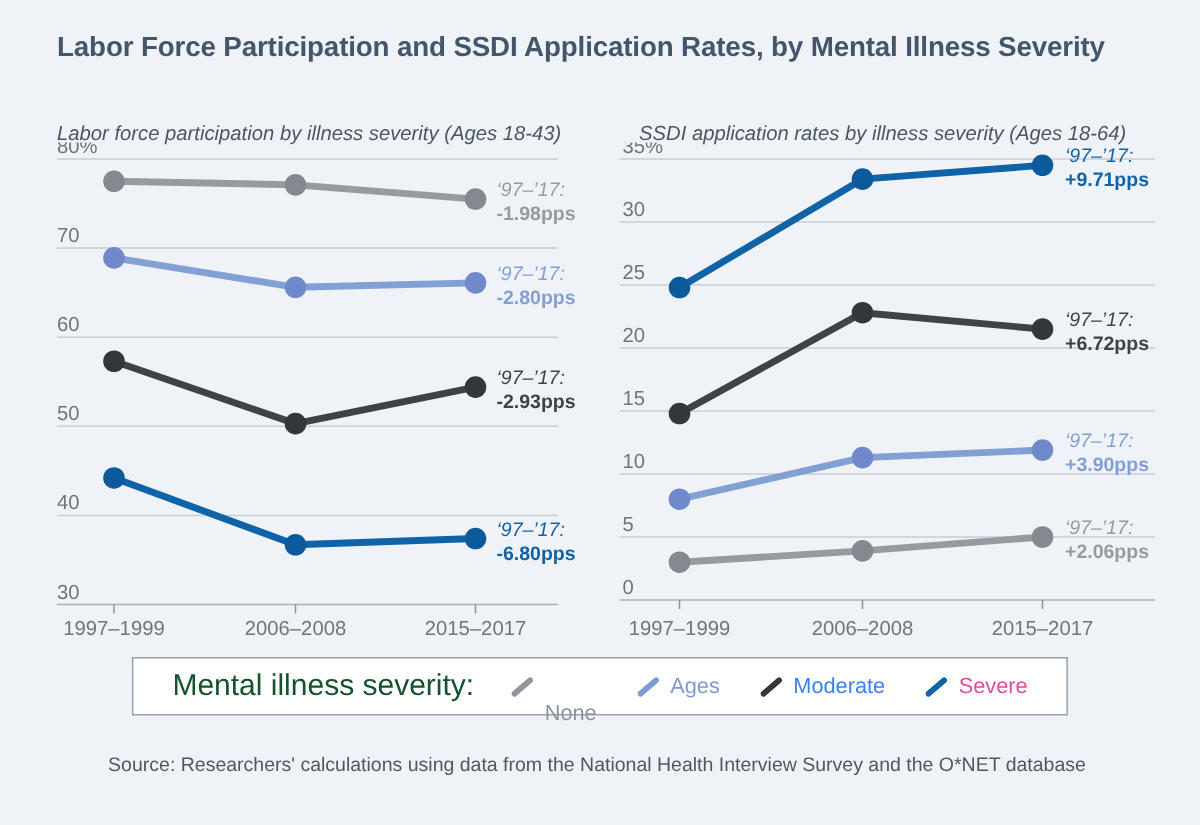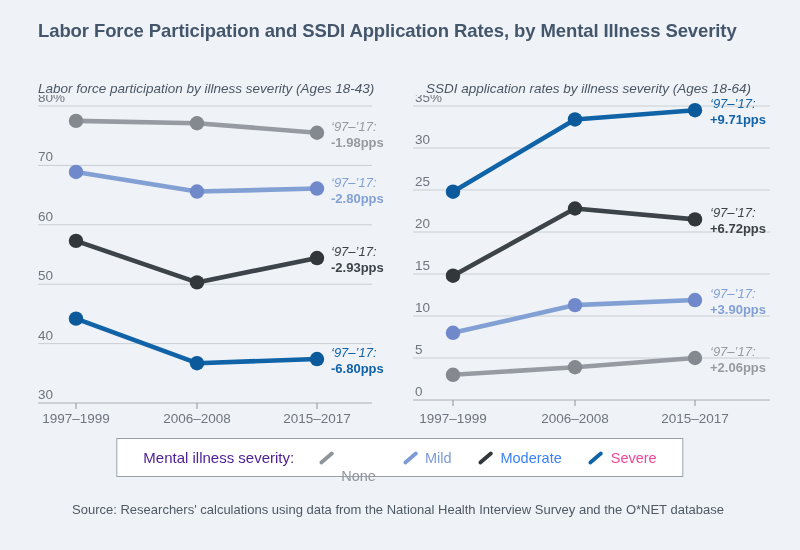--- a/index.html
+++ b/index.html
@@ -25,21 +25,21 @@
   .ytick{font-size:13.5px;fill:#6e757d;}
   .xtick{font-size:13.5px;fill:#6e757d;}
   .chg1{font-size:13px;font-style:italic;}
   .chg2{font-size:13px;font-weight:700;}
   .legend-box{
     position:absolute;top:438px;left:50%;transform:translateX(-50%);
     height:37px;background:#ffffff;border:1px solid #99a0a7;
     display:flex;align-items:center;gap:25px;padding:0 26px;
     white-space:nowrap;
   }
-  .legend-title{font-size:15px;color:#4c1d95;}
+  .legend-title{font-size:20px;color:#14532d;}
   .legend-item{display:flex;align-items:center;gap:7px;font-size:14.5px;}
   .source-note{
     position:absolute;left:0;top:502px;width:796px;text-align:center;
     font-size:13px;color:#4e5863;
   }
 </style>
 </head>
 <body>
 
 <div class="page-title">Labor Force Participation and SSDI Application Rates, by Mental Illness Severity</div>
@@ -146,21 +146,21 @@
       <span class="legend-item">
         <svg width="15" height="14">
           <line x1="2" y1="11.5" x2="12.5" y2="2.5" stroke="#8f959b" stroke-width="3.8" stroke-linecap="round"></line>
         </svg>
         <span style="color: rgb(143, 149, 155); margin-top: 36px;">None</span>
       </span>
       <span class="legend-item">
         <svg width="15" height="14">
           <line x1="2" y1="11.5" x2="12.5" y2="2.5" stroke="#7d9bd4" stroke-width="3.8" stroke-linecap="round"></line>
         </svg>
-        <span style="color: rgb(125, 155, 212);">Mild</span>
+        <span style="color: rgb(125, 155, 212);">Ages</span>
       </span>
       <span class="legend-item">
         <svg width="15" height="14">
           <line x1="2" y1="11.5" x2="12.5" y2="2.5" stroke="#32373c" stroke-width="3.8" stroke-linecap="round"></line>
         </svg>
         <span style="color: #3b82f6;">Moderate</span>
       </span>
       <span class="legend-item">
         <svg width="15" height="14">
           <line x1="2" y1="11.5" x2="12.5" y2="2.5" stroke="#1163a7" stroke-width="3.8" stroke-linecap="round"></line>

